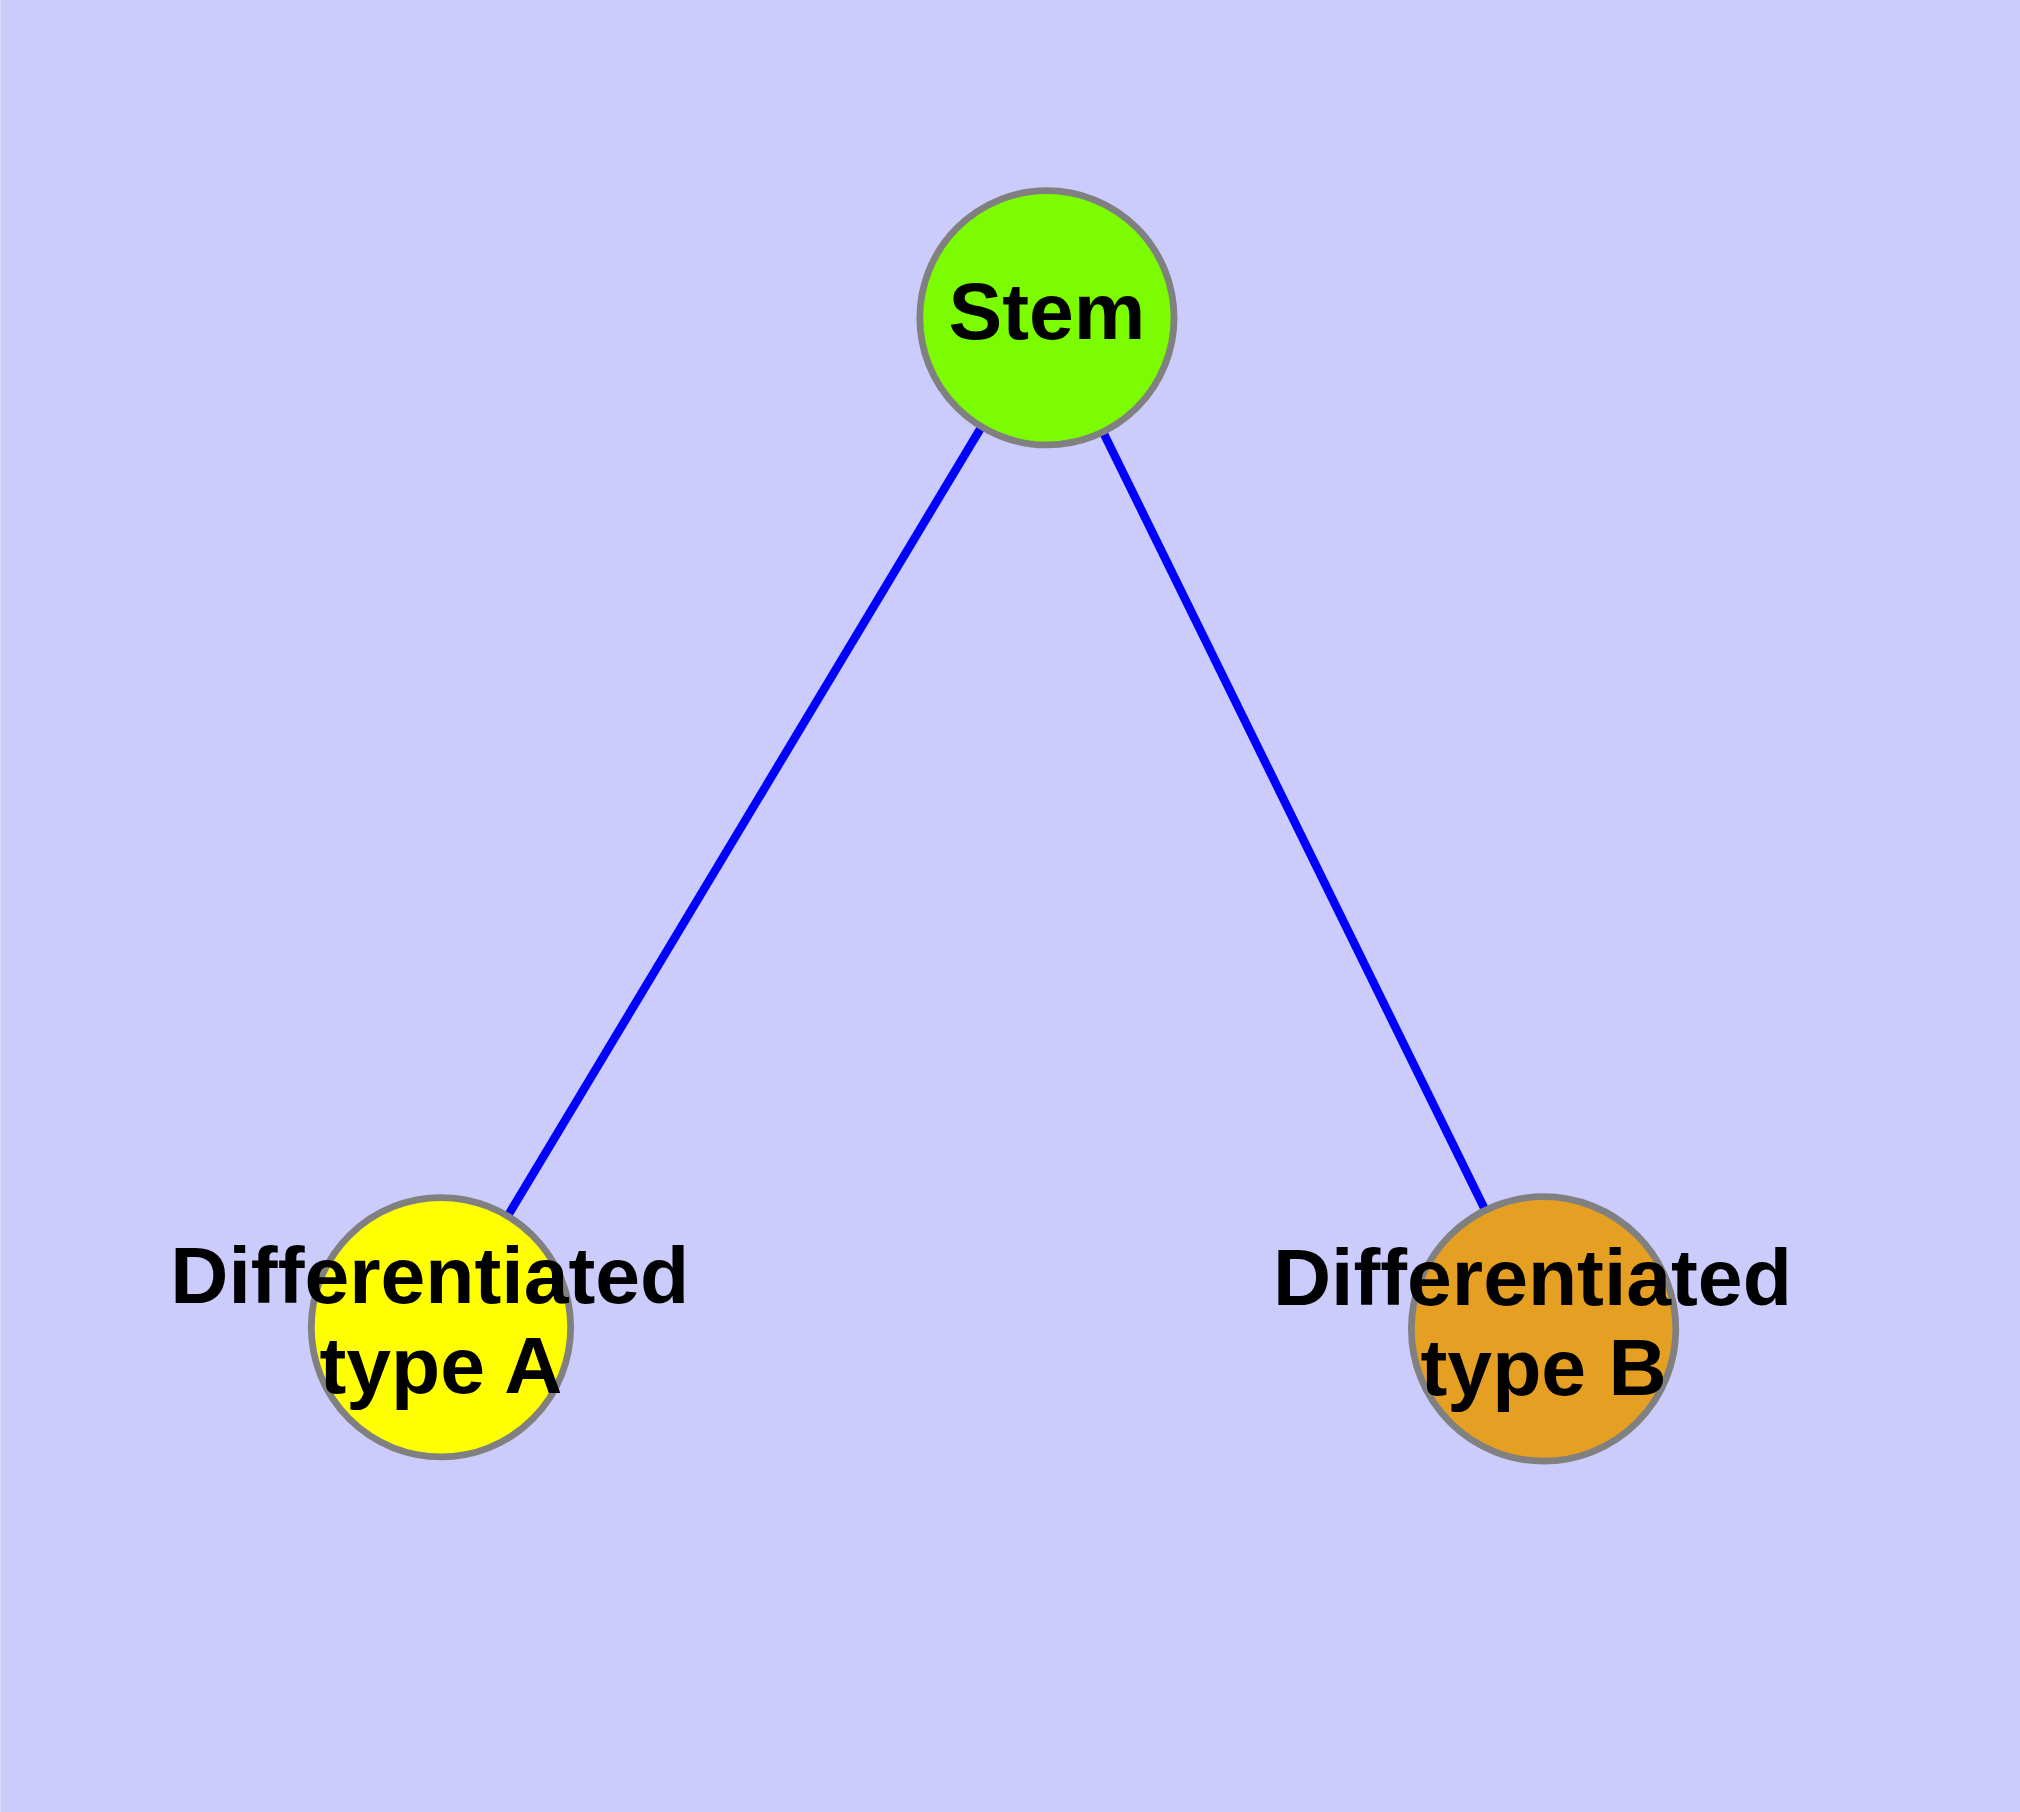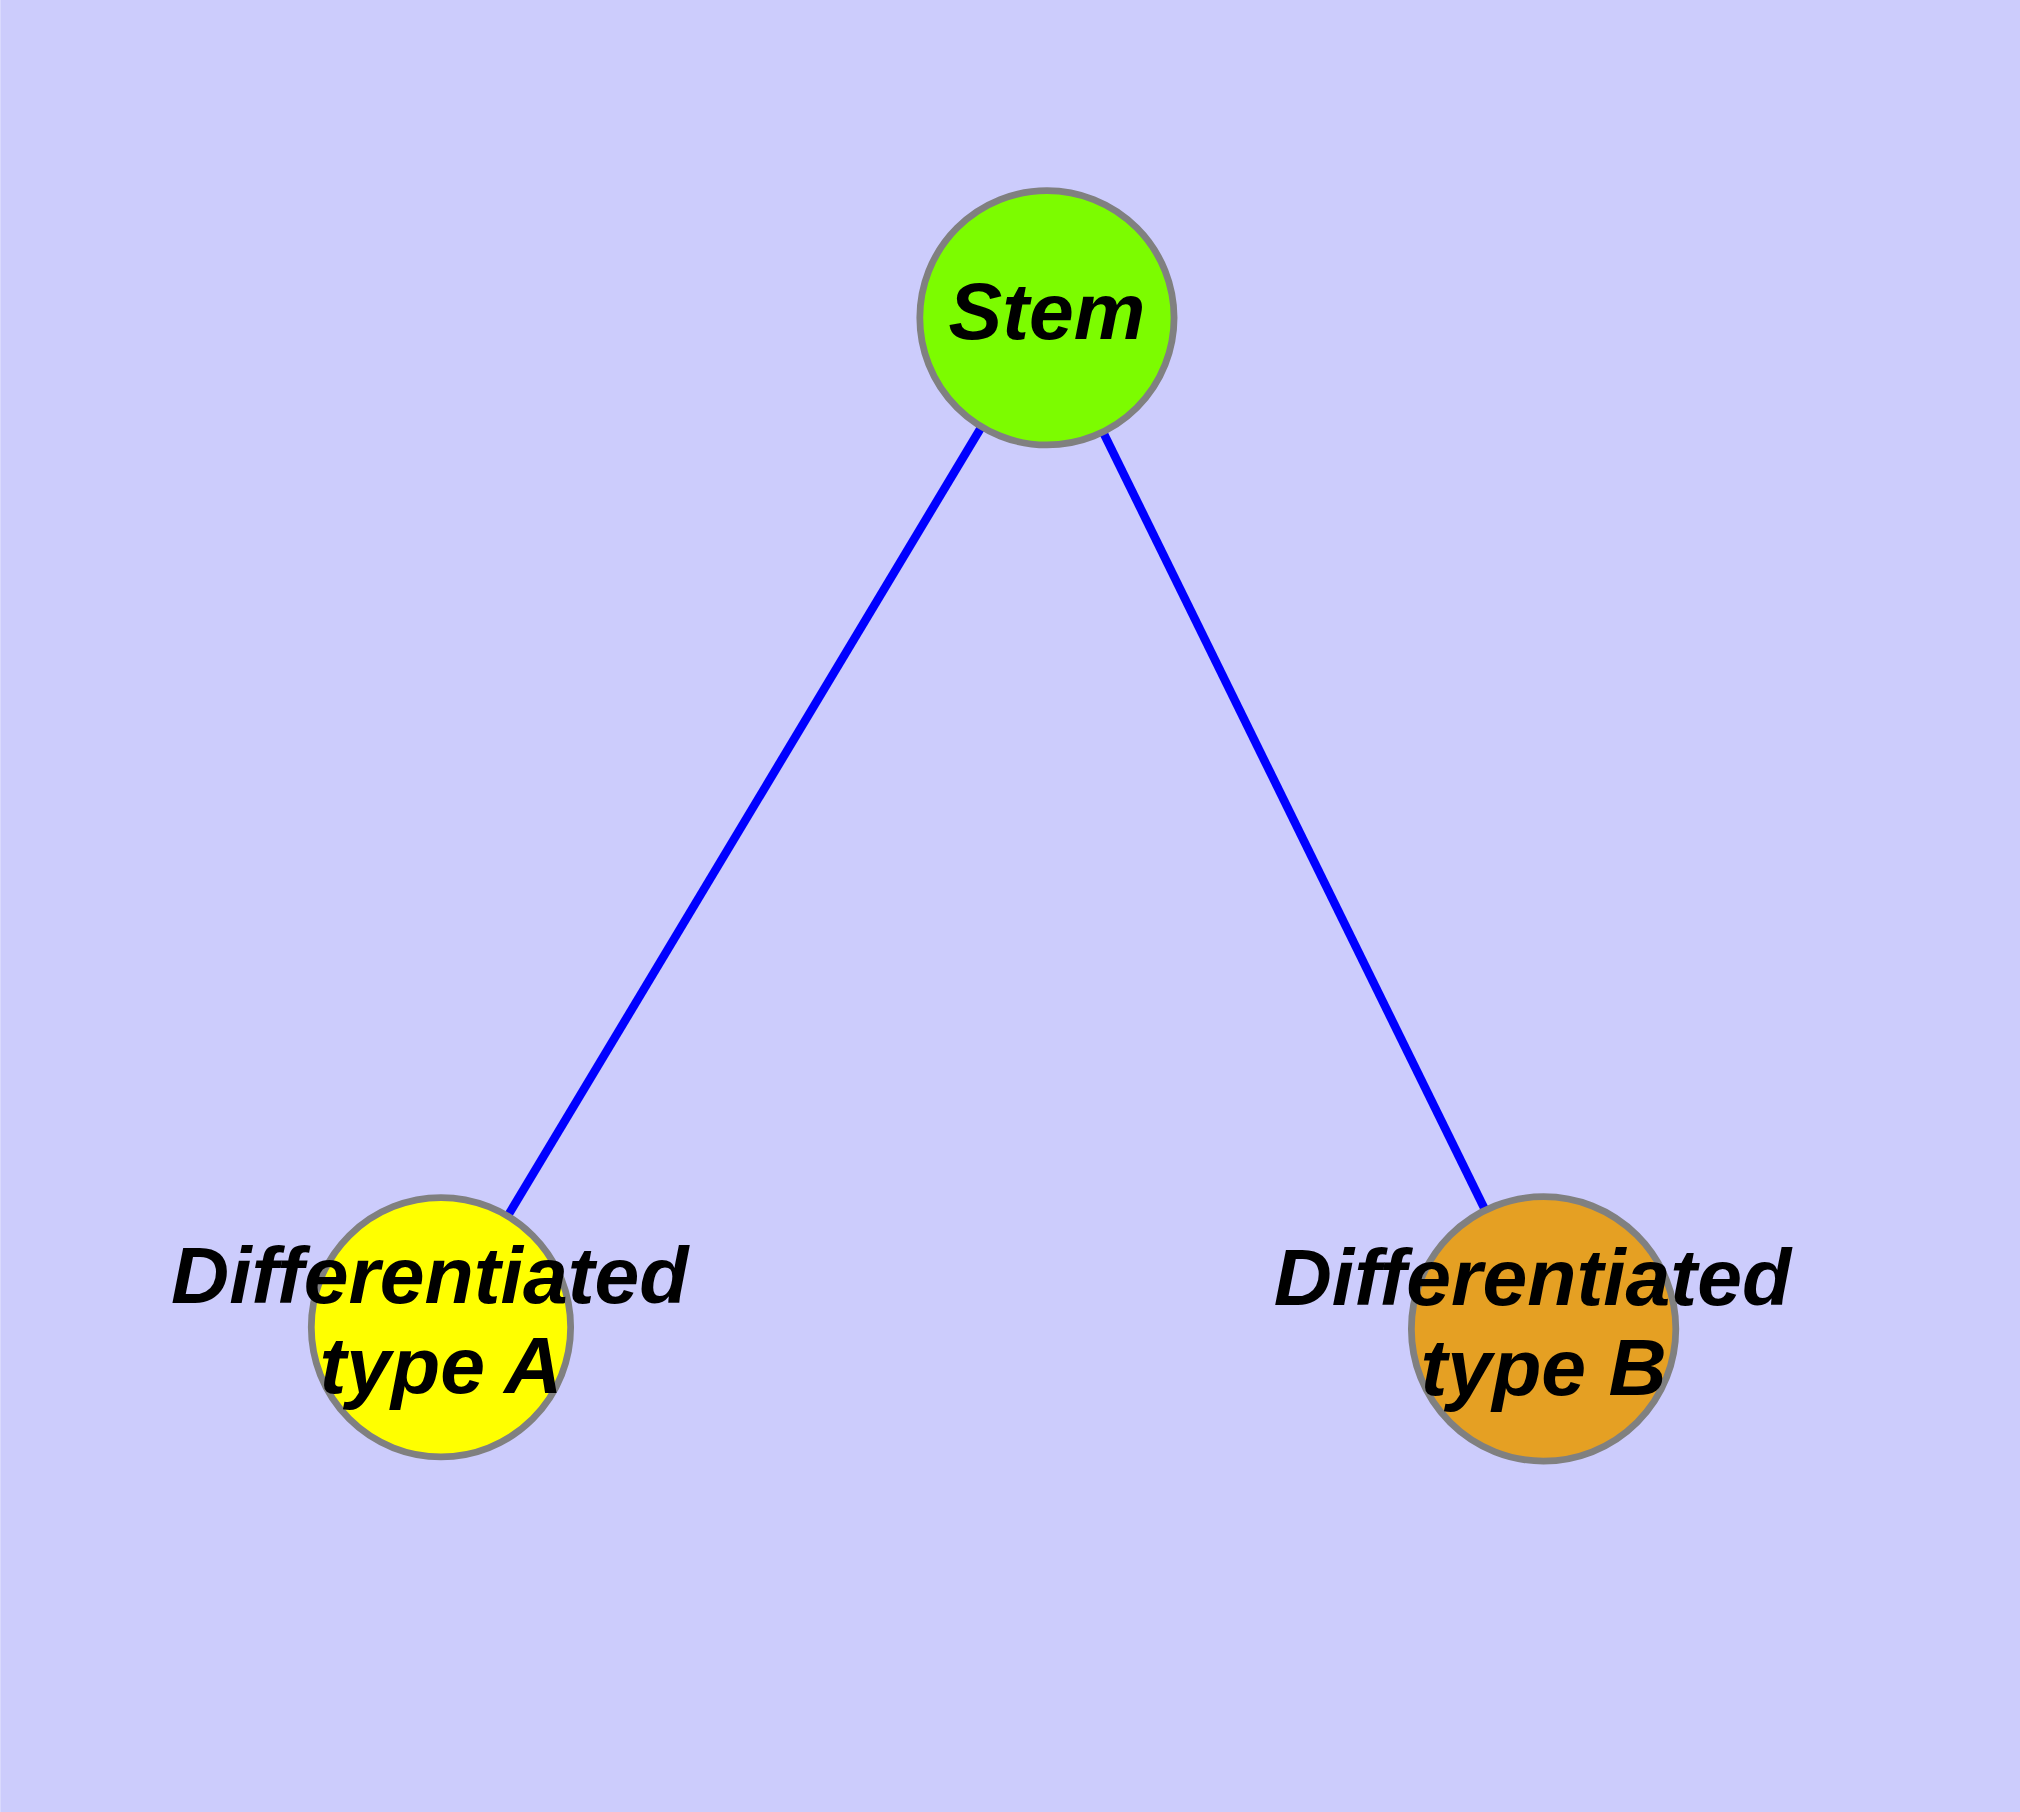--- a/index.html
+++ b/index.html
@@ -26,21 +26,21 @@
     font-weight: bold;
     fill: #000000;
     text-anchor: middle;
     dominant-baseline: middle;
     paint-order: normal;
   }
 </style>
 </head>
 <body>
 
-<div id="canvas" style="width: 2021px; height: 1812px; font-style: italic;">
+<div id="canvas" style="width: 2021px; height: 1812px;">
   <svg id="graph-svg" viewBox="0 0 2384 2138" xmlns="http://www.w3.org/2000/svg" style="width: 2021px; height: 1812px;">
 
     <rect id="bg-rect" x="0" y="0" width="2384" height="2138" fill="#ccccfc"></rect>
 
     <g id="edge-layer">
       <line id="edge-stem-diff_a" x1="1160.8821248404245" y1="498.46068435671964" x2="595.6619975587334" y2="1439.9672180525154" stroke="#0000ff" stroke-width="10"></line>
       <line id="edge-stem-diff_b" x1="1298.4870962342181" y1="504.24932731642025" x2="1754.867608089356" y2="1433.3652840453956" stroke="#0000ff" stroke-width="10"></line>
     </g>
 
     <g id="node-layer">

